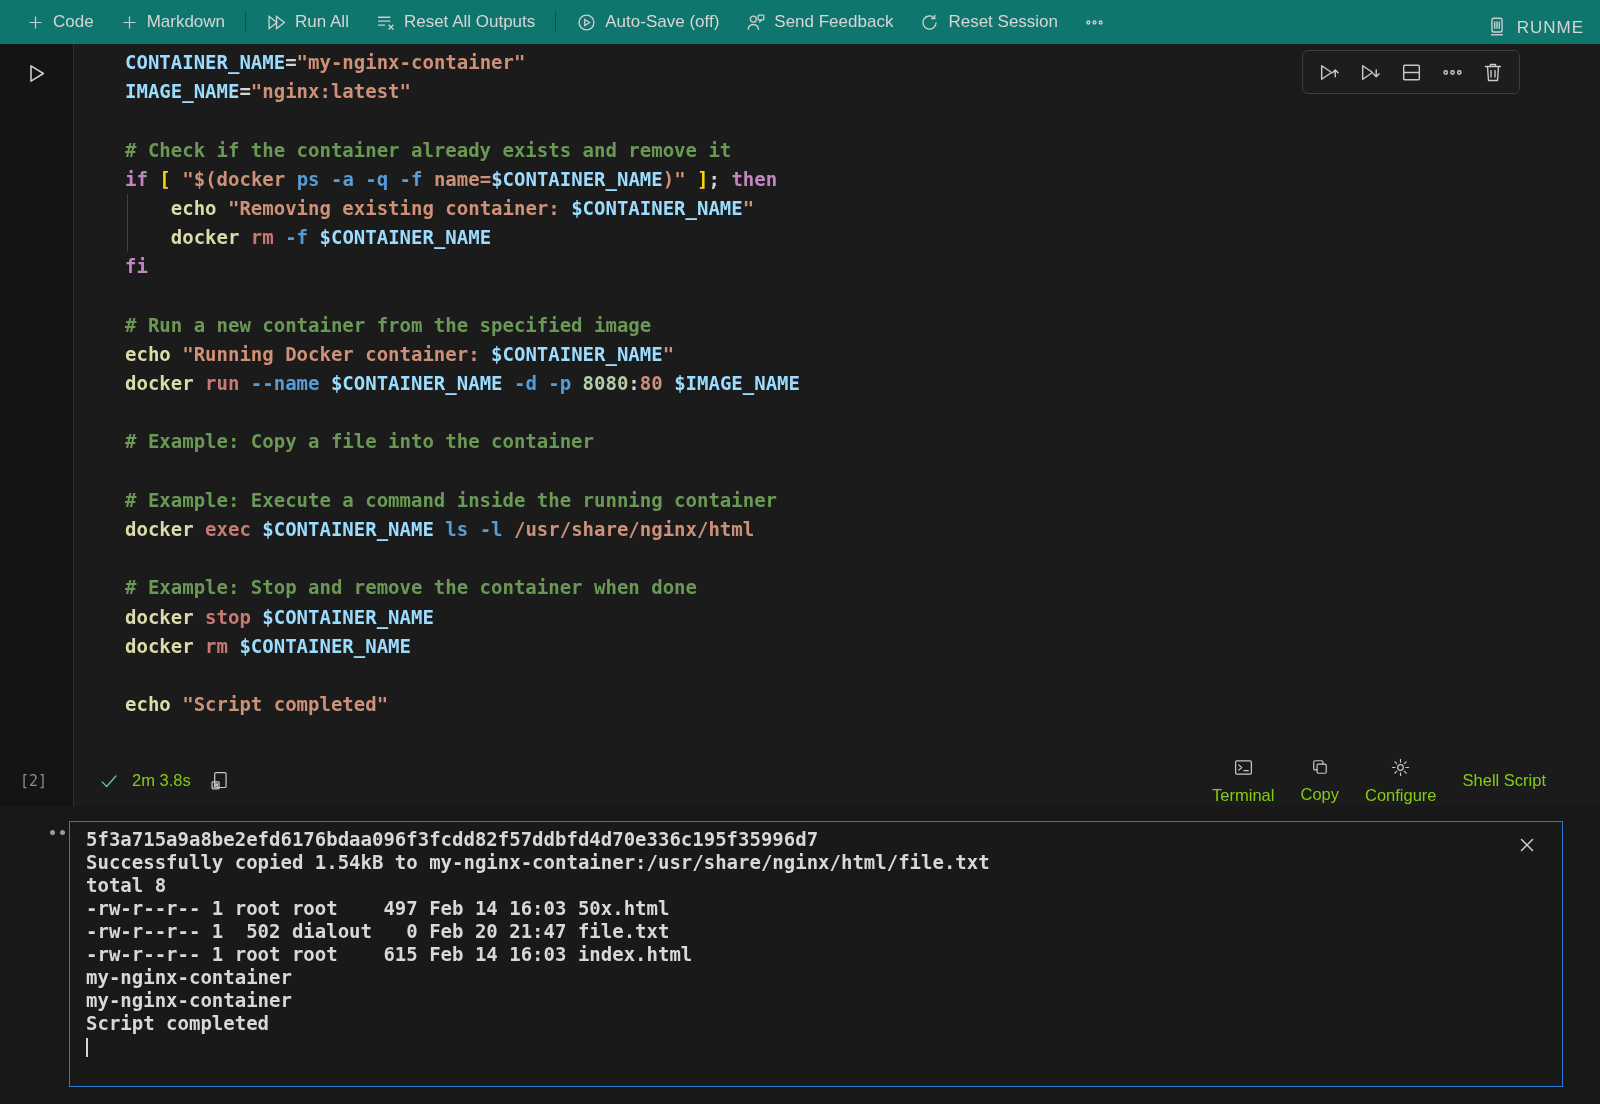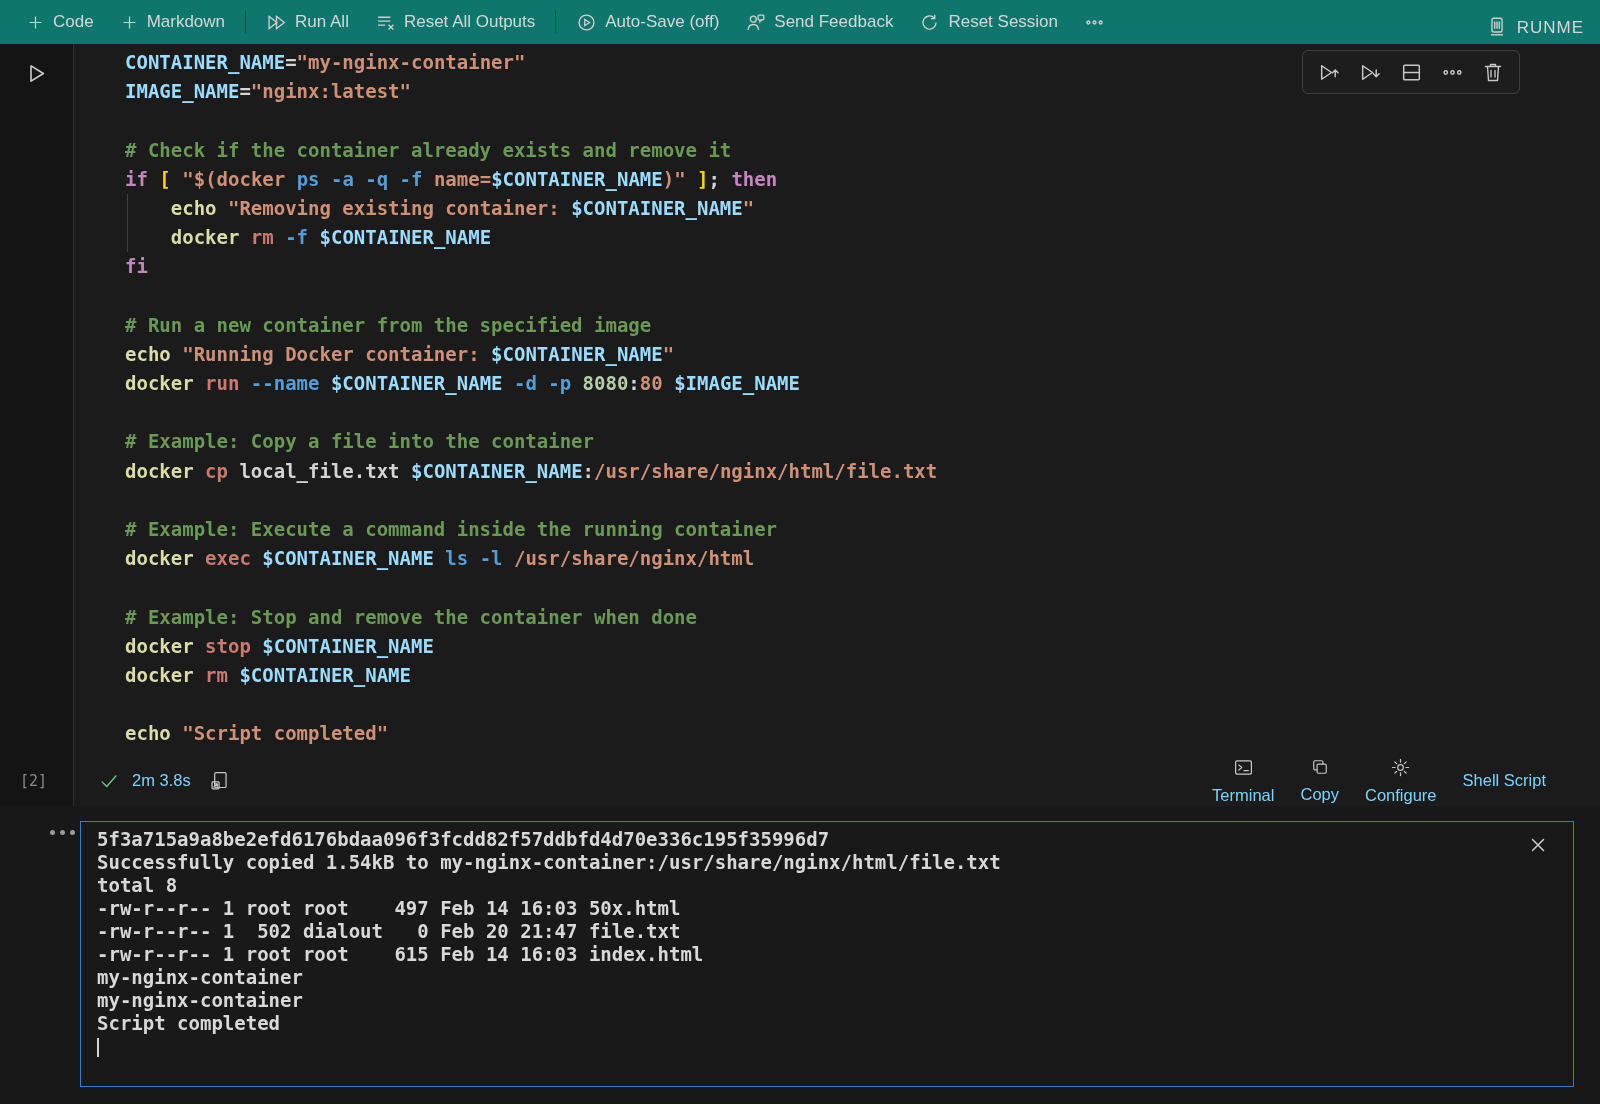--- a/index.html
+++ b/index.html
@@ -52,33 +52,33 @@
 
   
   .cell-actions { position:absolute; top:6px; right:80px; height:44px;
     display:flex; align-items:center; gap:8px; padding:0 10px;
     background:#1d1d1d; border:1px solid #3e3e3e; border-radius:6px; }
   .cell-action { padding:4px; cursor:pointer; }
   .cell-action svg { stroke:#c8c8c8; fill:none; stroke-width:1.4; stroke-linejoin:round; stroke-linecap:round; }
 
   
   .cell-footer { height:57px; display:flex; align-items:center; padding:6px 54px 0 24px;
-    font-size:16.5px; color:#7dd3fc; }
+    font-size:16.5px; color:#84cc16; }
   .cell-footer .left { display:flex; align-items:center; gap:12px; }
   .cell-footer .right { margin-left:auto; display:flex; align-items:center; gap:26px; }
   .footer-item { display:flex; align-items:center; gap:8px; cursor:pointer; white-space:nowrap;flex-direction:column; }
   .footer-item svg { stroke:#c8c8c8; fill:none; stroke-width:1.4; stroke-linecap:round; stroke-linejoin:round; }
   .check svg { stroke:var(--status-green); }
   .duration { margin-right:6px; }
 
   
   .output-gutter-more { position:absolute; left:50px; top:830px; display:flex; gap:5px; cursor:pointer; }
   .output-gutter-more i { width:5px; height:5px; border-radius:50%; background:#9a9a9a; }
 
-  .output-area { position:absolute; left:80px; top:821px; width:1494px; height:266px;
+  .output-area { position:absolute; left:69px; top:821px; width:1494px; height:266px;
     background:#191919; border:1.5px solid var(--accent);
     font-family:"DejaVu Sans Mono", monospace; font-size:19px; font-weight:bold;
     color:#d8d8d8; padding:6px 0 0 16px; }
   .out-line { white-space:pre; height:23px; line-height:23px; }
   .cursor { display:inline-block; width:2px; height:19px; background:#d4d4d4; vertical-align:middle; }
   .output-close { position:absolute; top:12px; right:24px; cursor:pointer; }
   .output-close svg { stroke:#cfcfcf; fill:none; stroke-width:1.6; stroke-linecap:round; }
 </style>
 </head>
 <body>
@@ -192,21 +192,20 @@
           <div class="code-line"><span class="tk-kw">if</span><span class="tk-pl"> </span><span class="tk-brk">[</span><span class="tk-pl"> </span><span class="tk-str">"$(docker </span><span class="tk-flag">ps -a -q -f </span><span class="tk-str">name=</span><span class="tk-var">$CONTAINER_NAME</span><span class="tk-str">)"</span><span class="tk-pl"> </span><span class="tk-brk">]</span><span class="tk-pl">; </span><span class="tk-kw">then</span></div>
           <div class="code-line guide"><span class="tk-pl">    </span><span class="tk-cmd">echo </span><span class="tk-str">"Removing existing container: </span><span class="tk-var">$CONTAINER_NAME</span><span class="tk-str">"</span></div>
           <div class="code-line guide"><span class="tk-pl">    </span><span class="tk-cmd">docker </span><span class="tk-sub">rm </span><span class="tk-flag">-f </span><span class="tk-var">$CONTAINER_NAME</span></div>
           <div class="code-line"><span class="tk-kw">fi</span></div>
           <div class="code-line">&nbsp;</div>
           <div class="code-line"><span class="tk-com"># Run a new container from the specified image</span></div>
           <div class="code-line"><span class="tk-cmd">echo </span><span class="tk-str">"Running Docker container: </span><span class="tk-var">$CONTAINER_NAME</span><span class="tk-str">"</span></div>
           <div class="code-line"><span class="tk-cmd">docker </span><span class="tk-sub">run </span><span class="tk-flag">--name </span><span class="tk-var">$CONTAINER_NAME </span><span class="tk-flag">-d -p </span><span class="tk-num">8080</span><span class="tk-pl">:</span><span class="tk-str">80 </span><span class="tk-var">$IMAGE_NAME</span></div>
           <div class="code-line">&nbsp;</div>
           <div class="code-line"><span class="tk-com"># Example: Copy a file into the container</span></div>
-          <div class="code-line"><span class="tk-cmd">docker </span><span class="tk-sub">cp </span><span class="tk-pl">local_file.txt </span><span class="tk-var">$CONTAINER_NAME</span><span class="tk-pl">:</span><span class="tk-str">/usr/share/nginx/html/file.txt</span></div>
           <div class="code-line">&nbsp;</div>
           <div class="code-line"><span class="tk-com"># Example: Execute a command inside the running container</span></div>
           <div class="code-line"><span class="tk-cmd">docker </span><span class="tk-sub">exec </span><span class="tk-var">$CONTAINER_NAME </span><span class="tk-flag">ls -l </span><span class="tk-str">/usr/share/nginx/html</span></div>
           <div class="code-line">&nbsp;</div>
           <div class="code-line"><span class="tk-com"># Example: Stop and remove the container when done</span></div>
           <div class="code-line"><span class="tk-cmd">docker </span><span class="tk-sub">stop </span><span class="tk-var">$CONTAINER_NAME</span></div>
           <div class="code-line"><span class="tk-cmd">docker </span><span class="tk-sub">rm </span><span class="tk-var">$CONTAINER_NAME</span></div>
           <div class="code-line">&nbsp;</div>
           <div class="code-line"><span class="tk-cmd">echo </span><span class="tk-str">"Script completed"</span></div>
         </div>

